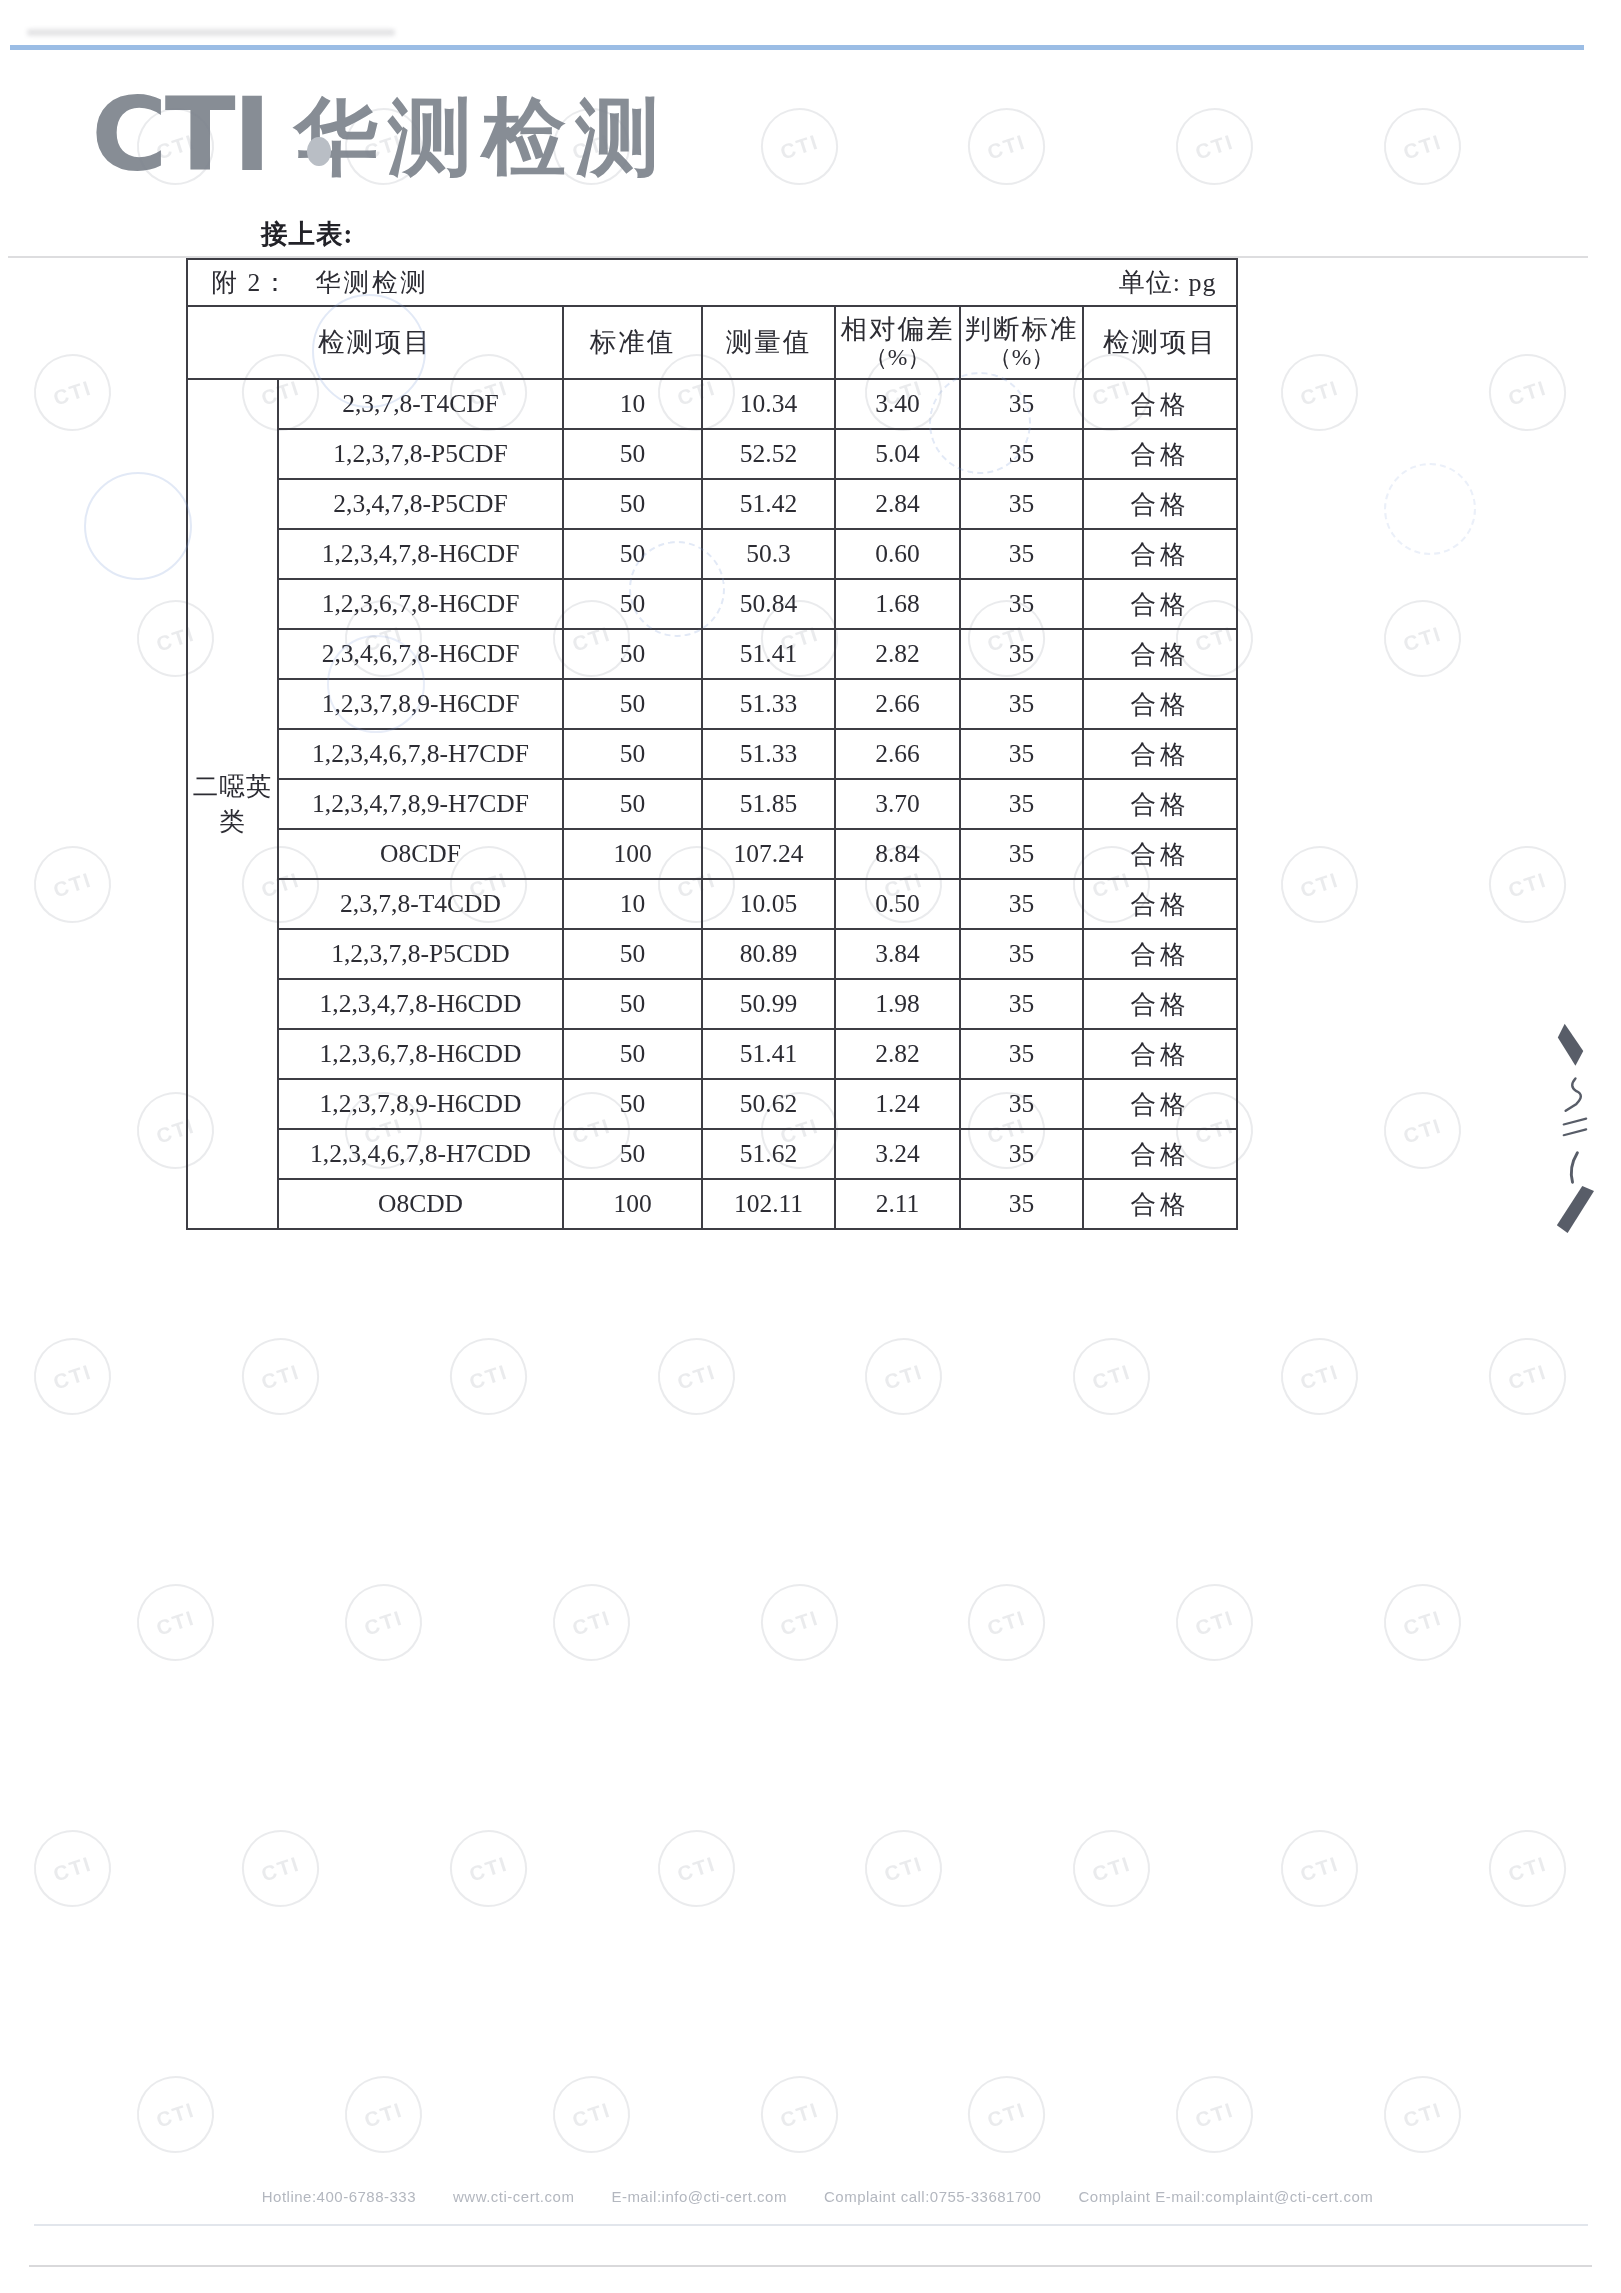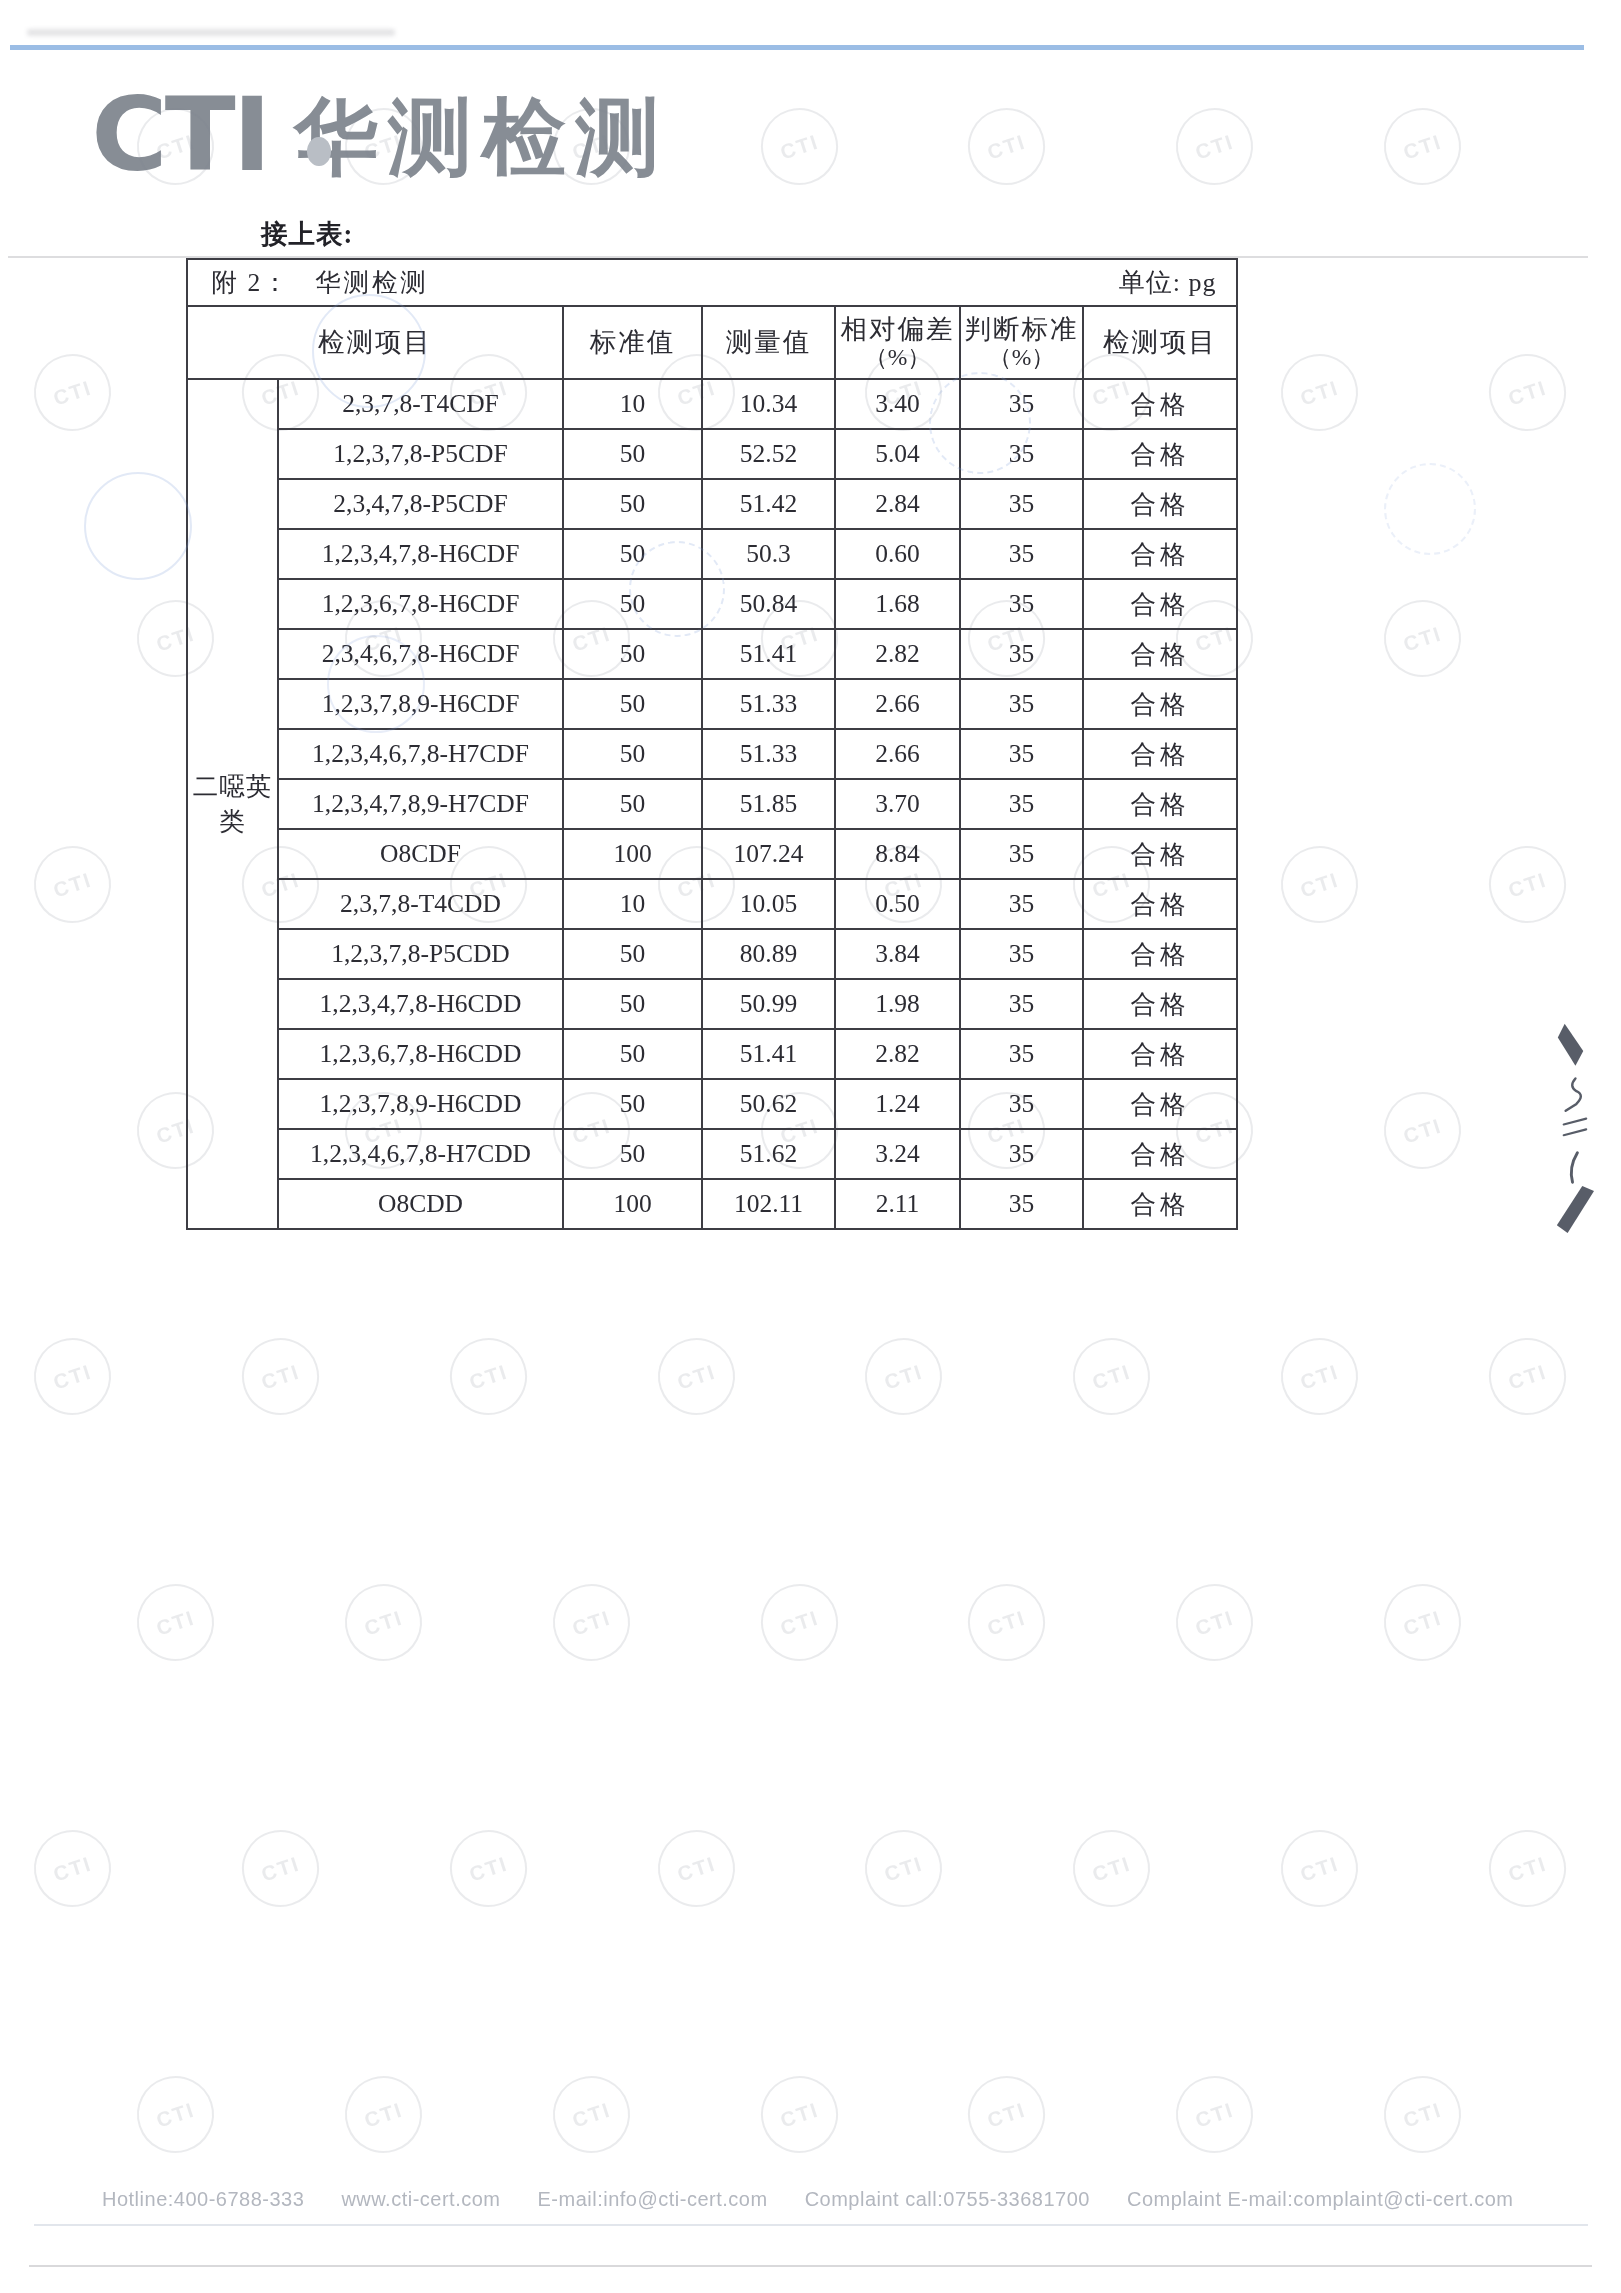--- a/index.html
+++ b/index.html
@@ -67,22 +67,22 @@
   }
   .stamp-blue{position:absolute;border-radius:50%;border:2.9px solid var(--wm-blue);z-index:3;pointer-events:none;}
   .stamp-blue.dashed{border-style:dashed;}
 
   
   .pen-marks{position:absolute;left:1537px;top:1010px;z-index:3;}
 
   
   .footer{
     position:absolute;left:102px;top:2188px;width:1431px;display:flex;gap:37px;
-    font-family:"Liberation Sans","DejaVu Sans",sans-serif;font-size:20px;color:var(--footer-gray);
-    letter-spacing:0.5px;white-space:nowrap;z-index:2;
+    font-family:"Liberation Sans","DejaVu Sans",sans-serif;font-size:15px;color:var(--footer-gray);
+    letter-spacing:0.5px;white-space:nowrap;z-index:2;justify-content:center;
   }
   .footer-line-1{position:absolute;left:34px;top:2224px;width:1554px;height:2px;background:#e2e6ec;}
   .footer-line-2{position:absolute;left:29px;top:2265px;width:1563px;height:2px;background:#d9d9db;}
 </style>
 </head>
 <body>
 
 <div class="top-smudge"></div>
 <div class="top-blue-line"></div>
 <div class="table-top-faint-line"></div>

